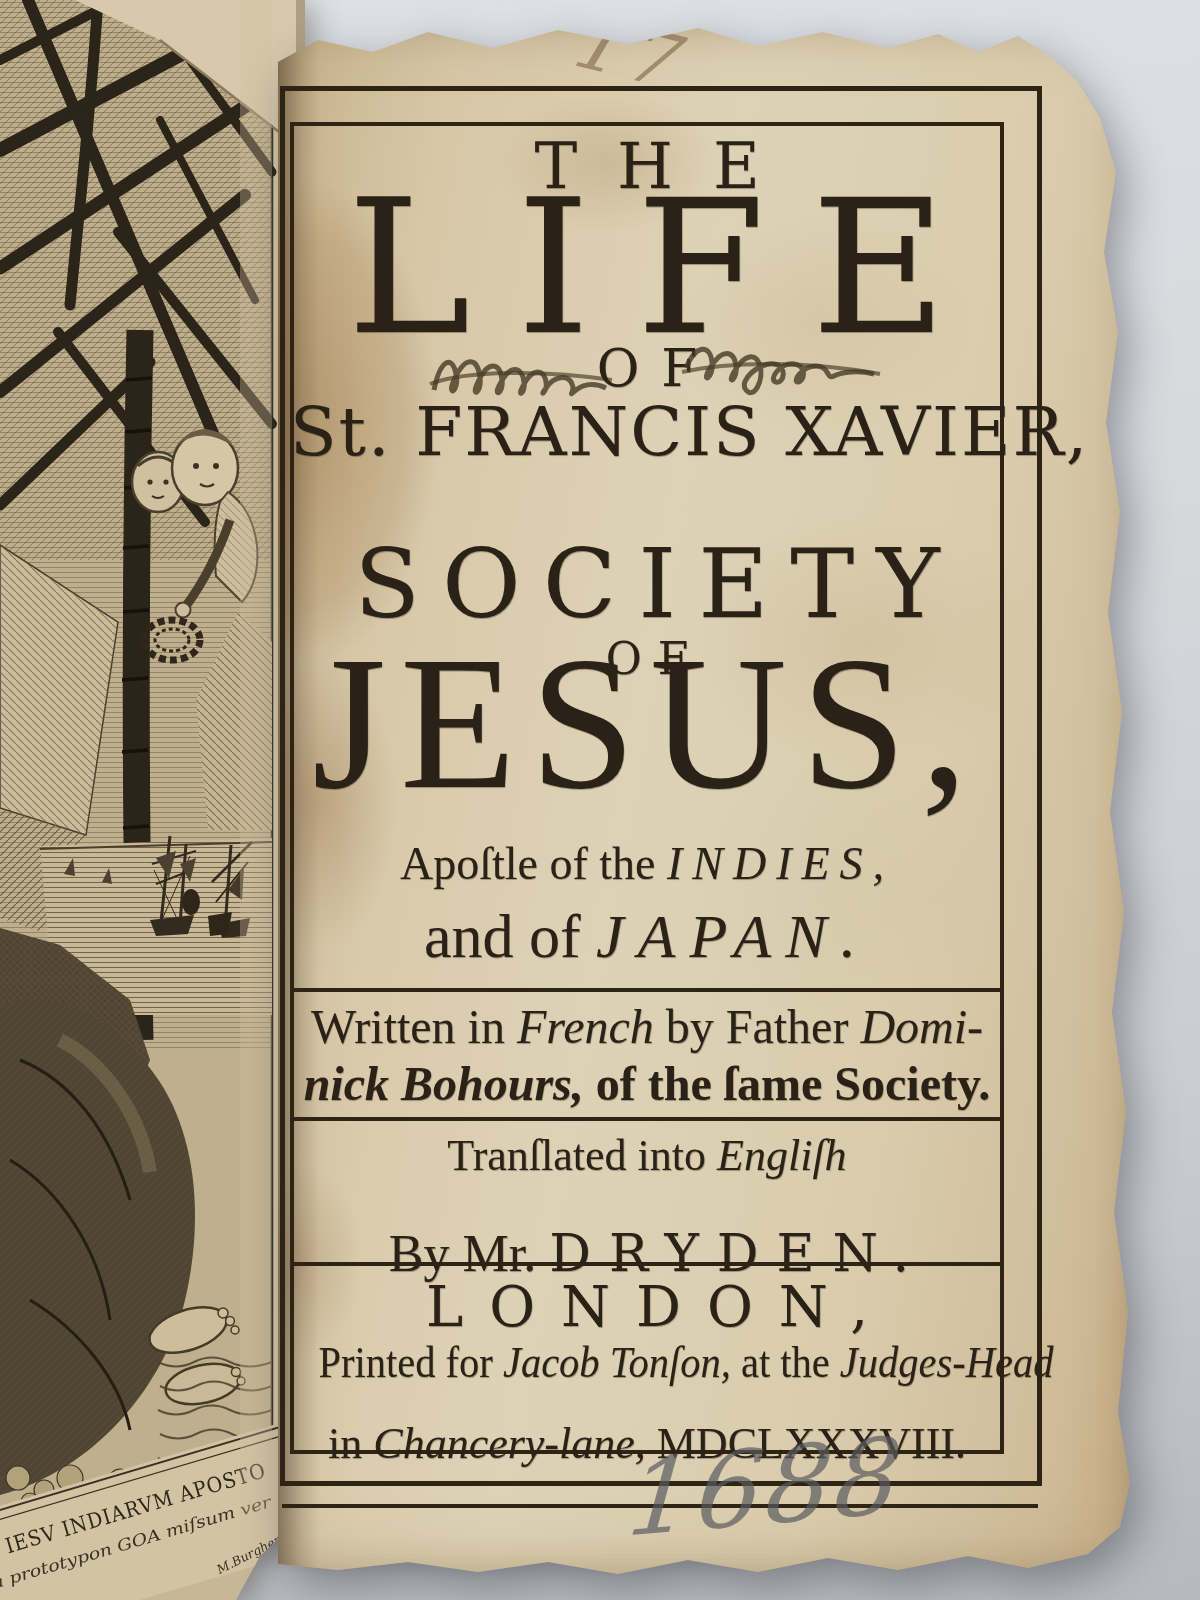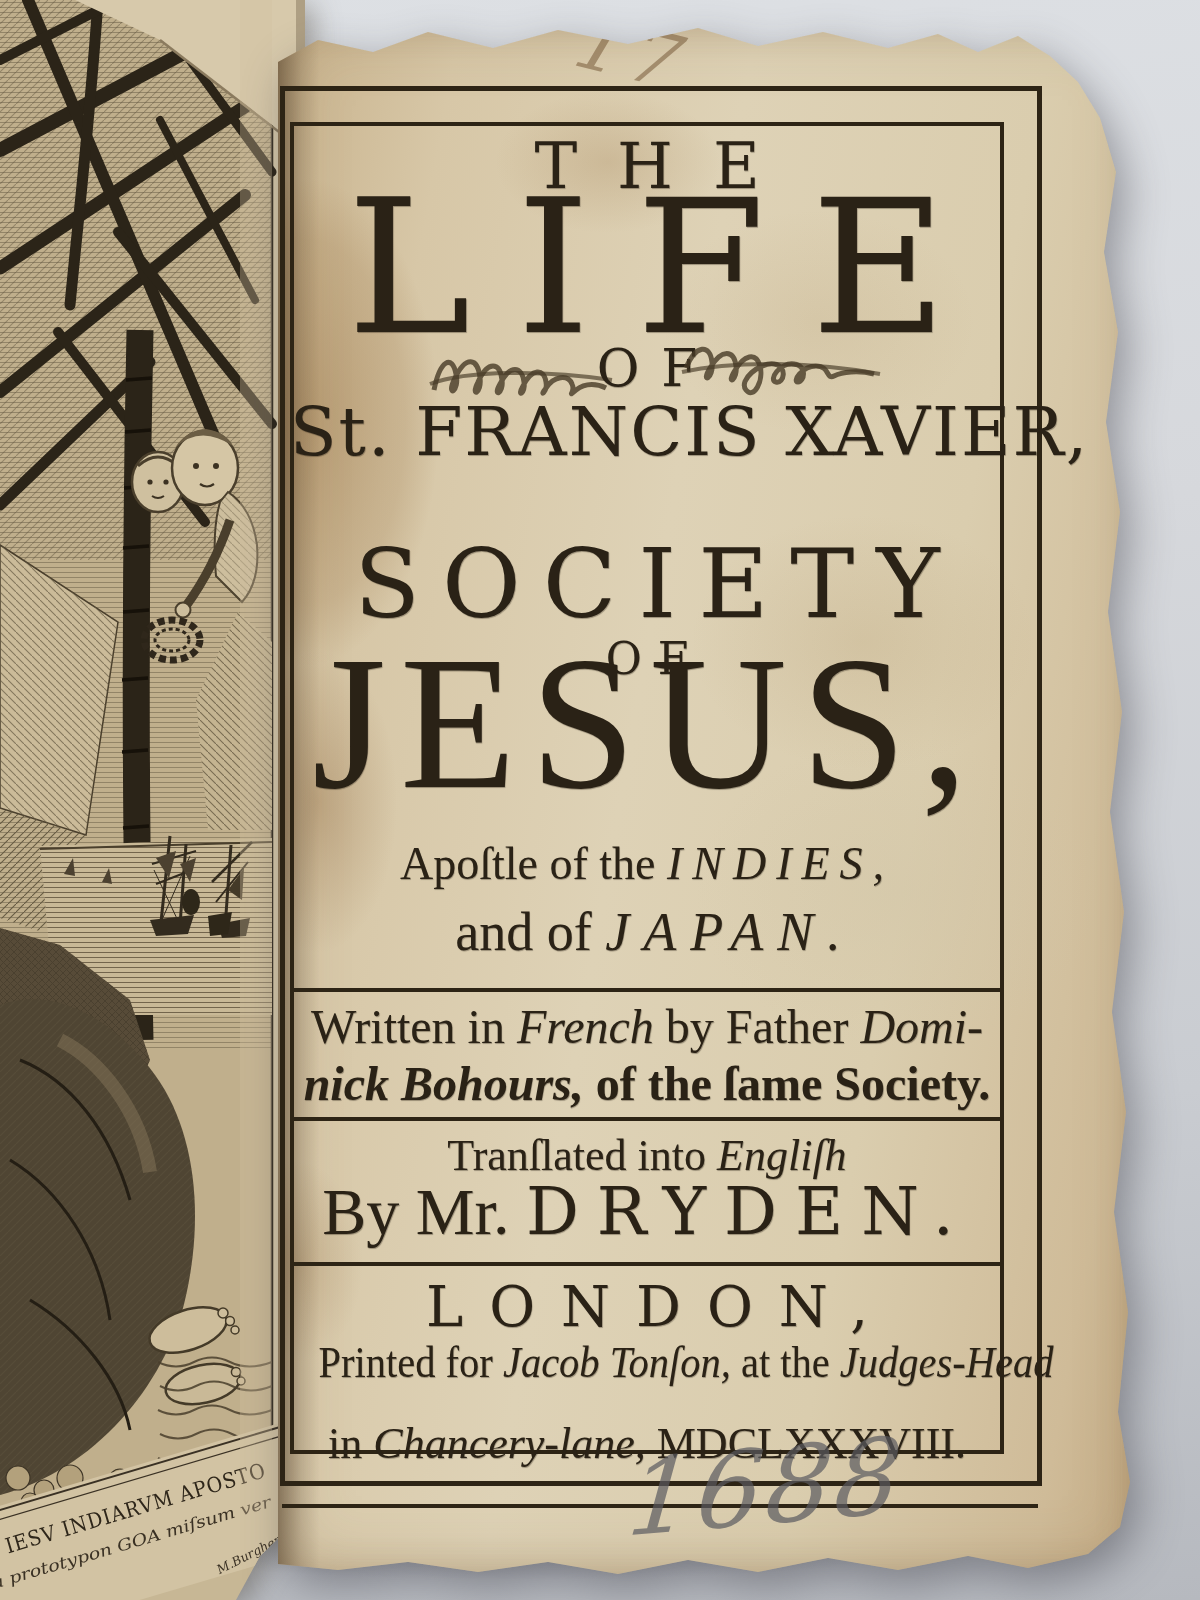--- a/index.html
+++ b/index.html
@@ -258,39 +258,39 @@
       <div class="tl" style="top:514px;font-size:96px;letter-spacing:22px;text-indent:22px;">SOCIETY</div>
 
       <div class="tl" style="top:615px;font-size:44px;letter-spacing:16px;text-indent:16px;">OF</div>
 
       <div class="tl" style="top:606px;font-size:190px;letter-spacing:14px;font-family:Liberation Serif, serif;">JESUS,</div>
 
       <div class="tl bf" style="top:819px;font-size:46px;">
         <span>Apoſtle of the </span><span class="it" style="letter-spacing:10px;">INDIES,</span>
       </div>
 
-      <div class="tl bf" style="top:883px;font-size:54px;padding-left:8px;">
+      <div class="tl bf" style="top:883px;font-size:62px;">
         <span>and of </span><span class="it" style="letter-spacing:14px;">JAPAN.</span>
       </div>
 
       <div class="hrule" style="top:966px;"></div>
 
       <div class="tl bf" style="top:981px;font-size:48px;">
         <span>Written in </span><span class="it">French</span><span> by Father </span><span class="it">Domi-</span>
       </div>
       <div class="tl bf" style="top:1038px;font-size:48px;font-weight:bold;">
         <span class="it">nick Bohours,</span><span> of the ſame Society.</span>
       </div>
 
       <div class="hrule" style="top:1095px;"></div>
 
       <div class="tl bf" style="top:1112px;font-size:44px;text-align:center;">
         <span>Tranſlated into </span><span class="it">Engliſh</span>
       </div>
-      <div class="tl" style="top:1157px;font-size:66px;">
+      <div class="tl" style="top:1205px;font-size:52px;margin-left:11px;">
         <span class="bf">By Mr. </span><span style="letter-spacing:18px;">DRYDEN.</span>
       </div>
 
       <div class="hrule" style="top:1240px;"></div>
 
       <div class="tl" style="top:1257px;font-size:56px;letter-spacing:26px;text-indent:26px;">LONDON,</div>
 
       <div class="tl bf sx" style="top:1319px;font-size:44px;">
         <span>Printed for </span><span class="it">Jacob Tonſon,</span><span> at the </span><span class="it">Judges-Head</span>
       </div>

